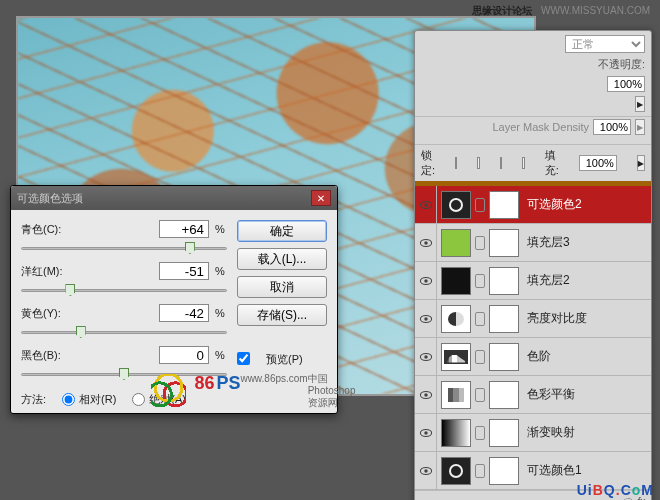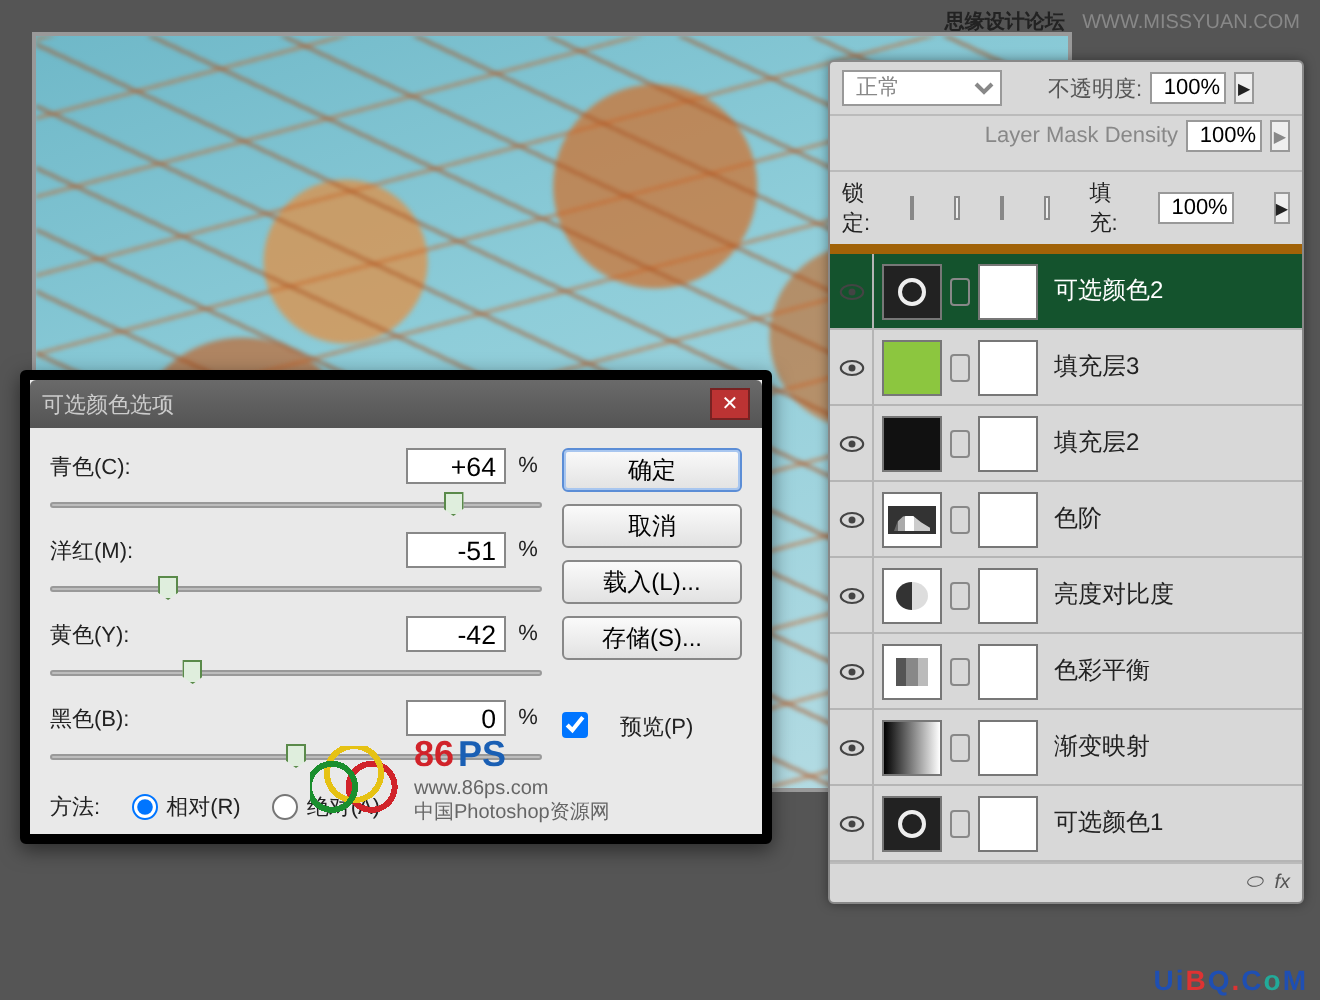--- a/index.html
+++ b/index.html
@@ -9,31 +9,31 @@
     repeating-linear-gradient(25deg, rgba(170,80,30,0.55) 0 2px, transparent 2px 28px),
     repeating-linear-gradient(-15deg, rgba(200,100,40,0.5) 0 2px, transparent 2px 38px),
     radial-gradient(circle at 30% 30%, rgba(230,140,60,0.7) 0 40px, transparent 42px),
     radial-gradient(circle at 60% 20%, rgba(210,110,40,0.7) 0 50px, transparent 52px),
     radial-gradient(circle at 80% 40%, rgba(200,100,30,0.6) 0 45px, transparent 47px),
     radial-gradient(circle at 20% 55%, rgba(195,95,35,0.65) 0 55px, transparent 57px);
     filter: blur(1px); }
   .top-text { position: absolute; top: 4px; right: 10px; color: #222; font-size: 10px; font-weight: bold; }
   .top-text .sub { font-weight: normal; color: #888; margin-left: 6px; }
   .layers-panel { position: absolute; right: 8px; top: 30px; width: 238px; background: #d8d8d8; border: 1px solid #888; border-radius: 3px; box-shadow: 0 0 6px rgba(0,0,0,.4); }
-  .lp-row1 { display:flex; align-items:center; gap:4px; padding:4px 6px; border-bottom:1px solid #bbb; }
+  .lp-row1 { display:flex; align-items:flex-end; gap:4px; padding:4px 6px; border-bottom:1px solid #bbb;flex-direction:column; }
   .lp-select { width:80px; height:18px; border:1px solid #999; background:#fff; font-size:11px; padding:0 2px; color:#888; }
   .lp-label { color:#555;margin-left:19px; }
   .lp-num { width:38px; height:16px; border:1px solid #999; background:#fff; font-size:11px; text-align:right; padding-right:2px; }
   .lp-tri { width:10px; height:16px; border:1px solid #999; background:#eee; display:inline-flex; align-items:center; justify-content:center; font-size:8px; }
   .lp-row2 { display:flex; justify-content:flex-end; align-items:center; gap:4px; padding:2px 6px 9px; border-bottom:1px solid #bbb; color:#888; }
   .lp-row3 { display:flex; align-items:center; gap:20px; padding:3px 6px; border-bottom:5px solid #a16207; }
   .lp-lock-icon { width:12px; height:12px; border:1px solid #888; background:#eee; display:inline-block; }
   .layers-list { max-height: 380px; overflow:auto; }
   .layer { display:flex; align-items:center; height:38px; border-bottom:1px solid #b5b5b5; background:#d8d8d8; }
-  .layer.sel { background:#14532d; color:#fff; }
+  .layer.sel { background:#b91c1c; color:#fff; }
   .eye { width:22px; display:flex; align-items:center; justify-content:center; border-right:1px solid #b5b5b5; height:100%; }
   .eye svg { width:14px; height:10px; }
   .thumbs { display:flex; align-items:center; gap:4px; padding:0 4px; }
   .thumb { width:30px; height:28px; background:#fff; border:1px solid #777; display:flex; align-items:center; justify-content:center; position:relative; }
   .thumb.fill-green { background:#8cc63f; }
   .thumb.fill-black { background:#111; }
   .thumb.fill-lt { background:#c5dff0; }
   .thumb.grad { background:linear-gradient(90deg,#000,#fff); }
   .thumb.mask { background:#fff; }
   .thumb.dark { background:#222; }
@@ -43,21 +43,21 @@
   .thumb .hist::before { content:""; position:absolute; bottom:1px; left:3px; right:3px; height:8px; background:linear-gradient(90deg,#666 0 10%,#aaa 10% 30%,#fff 30% 55%,#ccc 55% 100%); clip-path: polygon(0 100%,10% 40%,25% 10%,50% 0,75% 45%,100% 80%,100% 100%); }
   .thumb .half { position:absolute; inset:6px; border-radius:50%; background:linear-gradient(90deg,#333 50%,#ddd 50%); }
   .thumb .scale { position:absolute; inset:6px; display:flex; }
   .thumb .scale span { flex:1; background:#555; }
   .thumb .scale span:nth-child(2){ background:#888; } .thumb .scale span:nth-child(3){ background:#bbb; }
   .link-ic { width:10px; height:14px; border:1px solid #888; border-radius:2px; }
   .lname { padding-left:4px; font-size:12px; }
   .lp-footer { display:flex; justify-content:flex-end; align-items:center; gap:6px; padding:4px 6px; border-top:1px solid #bbb; font-size:10px; color:#555; font-style:italic; }
   .lp-footer .fx { font-style:italic; }
 
-  .dialog { position:absolute; left:10px; top:185px; width:376px; background:#e9e9e9; border:5px solid #000000; border-radius:3px; box-shadow:0 3px 10px rgba(0,0,0,.5); }
+  .dialog { position:absolute; left:10px; top:185px; width:328px; background:#e9e9e9; border:1px solid #000000; border-radius:3px; box-shadow:0 3px 10px rgba(0,0,0,.5); }
   .dlg-title { height:24px; background:linear-gradient(#6a6a6a,#545454); color:#ccc; display:flex; align-items:center; padding:0 6px; border-radius:3px 3px 0 0; justify-content:space-between; }
   .dlg-close { width:20px; height:16px; background:#b33; color:#fff; display:flex; align-items:center; justify-content:center; font-size:10px; border:1px solid #722; }
   .dlg-body { display:flex; padding:10px 10px 6px; gap:10px; }
   .dlg-left { flex:1; }
   .color-row { display:flex; align-items:center; gap:6px; margin-bottom:10px; }
   .color-sel { display:flex; align-items:center; gap:4px; width:120px; height:20px; border:1px solid #888; background:#fff; padding:0 4px; }
   .swatch { width:14px; height:14px; border:1px solid #888; background:#fff; }
   .color-sel .arrow { margin-left:auto; font-size:9px; }
   .slider-group { margin-bottom:6px; }
   .sg-row { display:flex; align-items:center; justify-content:space-between; }
@@ -71,21 +71,21 @@
   .dlg-right { width:90px; display:flex; flex-direction:column; gap:6px; align-items:stretch; }
   .btn { height:22px; border:1px solid #888; background:linear-gradient(#fafafa,#e2e2e2); border-radius:3px; font-size:12px; }
   .btn.primary { border:1px solid #5b8dd6; box-shadow:0 0 0 1px #a8c6ef inset; }
   .preview-row { display:flex; align-items:flex-start; gap:16px; margin-top:20px; }
   .watermark { position:absolute; left:140px; bottom:4px; display:flex; align-items:center; gap:8px; }
   .wm-logo { width:44px; height:34px; position:relative; }
   .wm-logo::before { content:""; position:absolute; inset:0; background:
      radial-gradient(circle at 25% 60%, transparent 10px, #1a8f2e 10px 13px, transparent 13px),
      radial-gradient(circle at 50% 40%, transparent 12px, #e6c214 12px 15px, transparent 15px),
      radial-gradient(circle at 70% 60%, transparent 10px, #d1232a 10px 13px, transparent 13px); }
-  .wm-text { display:flex; flex-direction:column; font-size:10px; color:#666; line-height:1.2; }
+  .wm-text { display:flex; font-size:10px; color:#666; line-height:1.2; }
   .wm-86 { font-size:18px; font-weight:bold; color:#d1232a; }
   .wm-ps { font-size:18px; font-weight:bold; color:#1a5fb4; margin-left:2px;}
   .footer-wm { position:absolute; right:6px; bottom:2px; font-size:14px; font-weight:bold; color:#1f4fb2; letter-spacing:1px; }
   .footer-wm .dot { color:#d33; }
 </style>
 </head>
 <body>
 
 <div class="top-text">
   <span>思缘设计论坛</span>
@@ -166,42 +166,42 @@
     </div>
     <div class="layer">
       <div class="eye">
           <svg viewBox="0 0 20 12">
             <ellipse cx="10" cy="6" rx="8" ry="5" fill="none" stroke="#444" stroke-width="1.5"></ellipse>
             <circle cx="10" cy="6" r="2.5" fill="#444"></circle>
           </svg>
         </div>
       <div class="thumbs">
         <div class="thumb">
+            <div class="half"></div>
+          </div>
+        <span class="link-ic"></span>
+        <div class="thumb mask"></div>
+      </div>
+      <span class="lname">亮度对比度</span>
+    </div>
+    <div class="layer">
+      <div class="eye">
+          <svg viewBox="0 0 20 12">
+            <ellipse cx="10" cy="6" rx="8" ry="5" fill="none" stroke="#444" stroke-width="1.5"></ellipse>
+            <circle cx="10" cy="6" r="2.5" fill="#444"></circle>
+          </svg>
+        </div>
+      <div class="thumbs">
+        <div class="thumb">
             <div class="hist"></div>
           </div>
         <span class="link-ic"></span>
         <div class="thumb mask"></div>
       </div>
       <span class="lname">色阶</span>
-    </div>
-    <div class="layer">
-      <div class="eye">
-          <svg viewBox="0 0 20 12">
-            <ellipse cx="10" cy="6" rx="8" ry="5" fill="none" stroke="#444" stroke-width="1.5"></ellipse>
-            <circle cx="10" cy="6" r="2.5" fill="#444"></circle>
-          </svg>
-        </div>
-      <div class="thumbs">
-        <div class="thumb">
-            <div class="half"></div>
-          </div>
-        <span class="link-ic"></span>
-        <div class="thumb mask"></div>
-      </div>
-      <span class="lname">亮度对比度</span>
     </div>
     <div class="layer">
       <div class="eye">
           <svg viewBox="0 0 20 12">
             <ellipse cx="10" cy="6" rx="8" ry="5" fill="none" stroke="#444" stroke-width="1.5"></ellipse>
             <circle cx="10" cy="6" r="2.5" fill="#444"></circle>
           </svg>
         </div>
       <div class="thumbs">
         <div class="thumb">
@@ -325,22 +325,22 @@
           </label>
         <label>
             <input type="radio" style=""> 
             <span>绝对(A)</span>
           </label>
       </div>
     </div>
 
     <div class="dlg-right">
       <button class="btn primary">确定</button>
+      <button class="btn">载入(L)...</button>
       <button class="btn">取消</button>
-      <button class="btn">载入(L)...</button>
       <button class="btn">存储(S)...</button>
       <label class="preview-row">
           <input type="checkbox" checked="" style=""> 
           <span>预览(P)</span>
         </label>
     </div>
   </div>
 
   <div class="watermark">
     <div class="wm-logo"></div>

